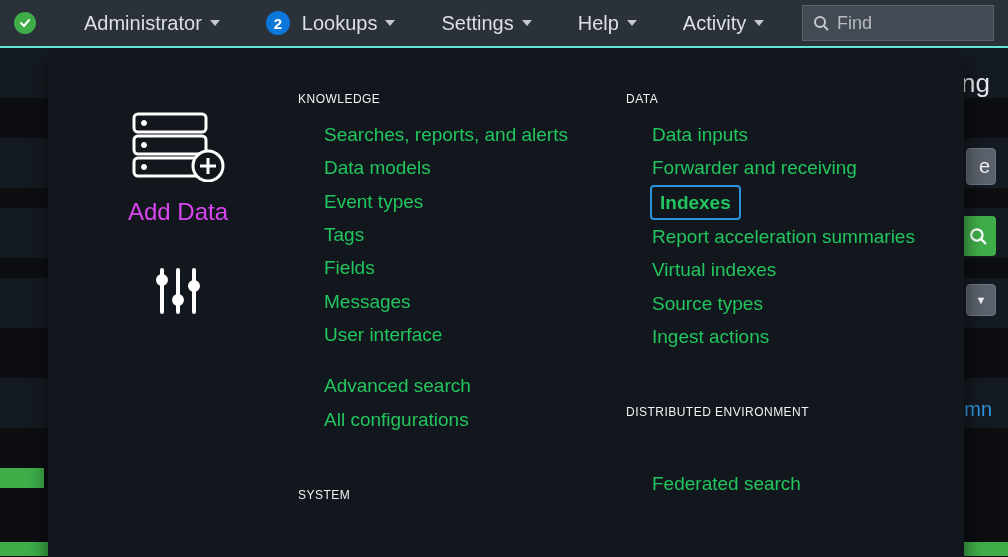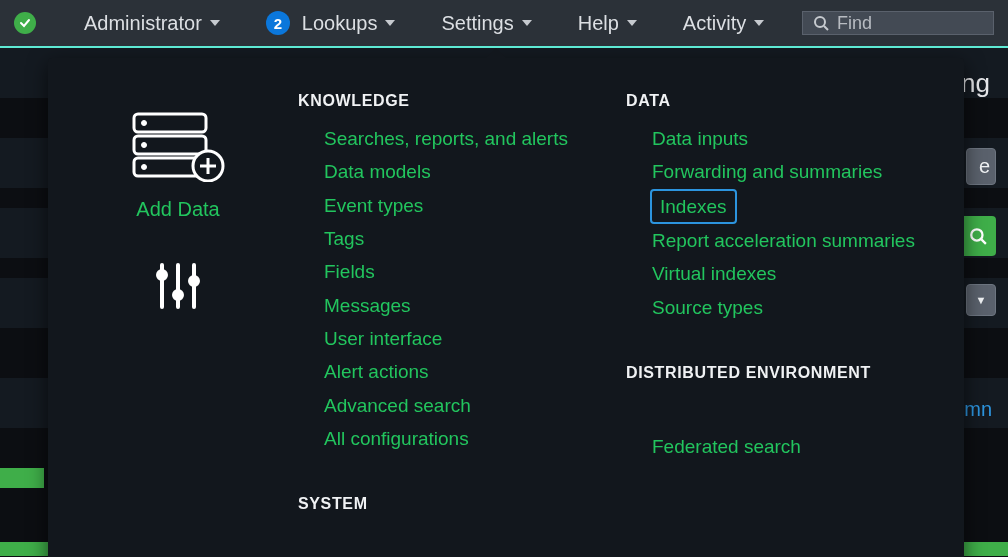--- a/index.html
+++ b/index.html
@@ -47,21 +47,21 @@
   .badge {
     width: 24px; height: 24px; border-radius: 50%;
     background: #0b77db;
     color: #fff; font-size: 15px; font-weight: 600;
     display: flex; align-items: center; justify-content: center;
     margin-right: 4px;
   }
   .search-box {
     margin-left: auto;
     width: 192px;
-    height: 24px;
+    height: 36px;
     background: #434a54;
     border: 1px solid #5a616c;
     display: flex; align-items: center;
     padding: 0 10px;
     color: #b8bcc2;
     font-size: 18px;
     gap: 8px;
   }
   .search-box svg { width: 16px; height: 16px; }
   .arrow-up {
@@ -94,52 +94,53 @@
     display: flex;
     flex-direction: column;
     align-items: center;
     padding-top: 20px;
   }
   .panel-left .block {
     margin-bottom: 40px;
     text-align: center;
   }
   .panel-left .label {
-    font-size: 20px;
-    color: #22c55e;
+    font-size: 24px;
+    color: #d946ef;
     margin-top: 12px;
   }
   .panel-left svg { stroke: #fff; fill: none; }
   .panel-col {
     flex: 1;
     padding-left: 20px;
   }
   .panel-col h3 {
-    font-size: 16px;
-    font-weight: 700;
+    font-size: 12px;
+    font-weight: 400;
     letter-spacing: 0.04em;
     color: #f0f2f4;
     margin-bottom: 12px;
     margin-top: 4px;
   }
-  .panel-col h3.secondary { margin-top: 40px; }
+  .panel-col h3.secondary { margin-top: 52px; }
   .link-list { list-style: none; }
   .link-list li {
     font-size: 19px;
     color: #22c55e;
     line-height: 1.65;
     cursor: pointer;
     display: inline-block;
     padding: 1px 2px;
     margin-left: 24px;
   }
   .link-list li.selected {
     border: 2px solid #2c94de;
     border-radius: 4px;
     padding: 0 8px;
+    font-weight: bold;
   }
 
   
   .bg {
     position: absolute;
     top: 48px; left: 0; right: 0; bottom: 0;
     z-index: 0;
     background: #0c0e12;
     overflow: hidden;
   }
@@ -283,38 +284,39 @@
   <div class="panel-col">
     <h3>KNOWLEDGE</h3>
     <ul class="link-list">
       <li>Searches, reports, and alerts</li><br>
       <li>Data models</li><br>
       <li>Event types</li><br>
       <li>Tags</li><br>
       <li>Fields</li><br>
       <li>Messages</li><br>
       <li>User interface</li><br>
-      <li>Alert actions</li><br>
+      <br>
       <li>Advanced search</li><br>
       <li>All configurations</li>
     </ul>
 
     <h3 class="secondary">SYSTEM</h3>
 
   </div>
 
   <div class="panel-col">
     <h3>DATA</h3>
     <ul class="link-list">
       <li>Data inputs</li><br>
-      <li>Forwarding and summaries</li><br>
+      <li>Forwarder and receiving</li><br>
       <li class="selected">Indexes</li><br>
       <li>Report acceleration summaries</li><br>
       <li>Virtual indexes</li><br>
       <li>Source types</li><br>
+      <li>Ingest actions</li>
     </ul>
 
     <h3 class="secondary">DISTRIBUTED ENVIRONMENT</h3>
     <ul class="link-list">
       <br>
       <br>
       <li>Federated search</li><br>
       
     </ul>
   </div>

